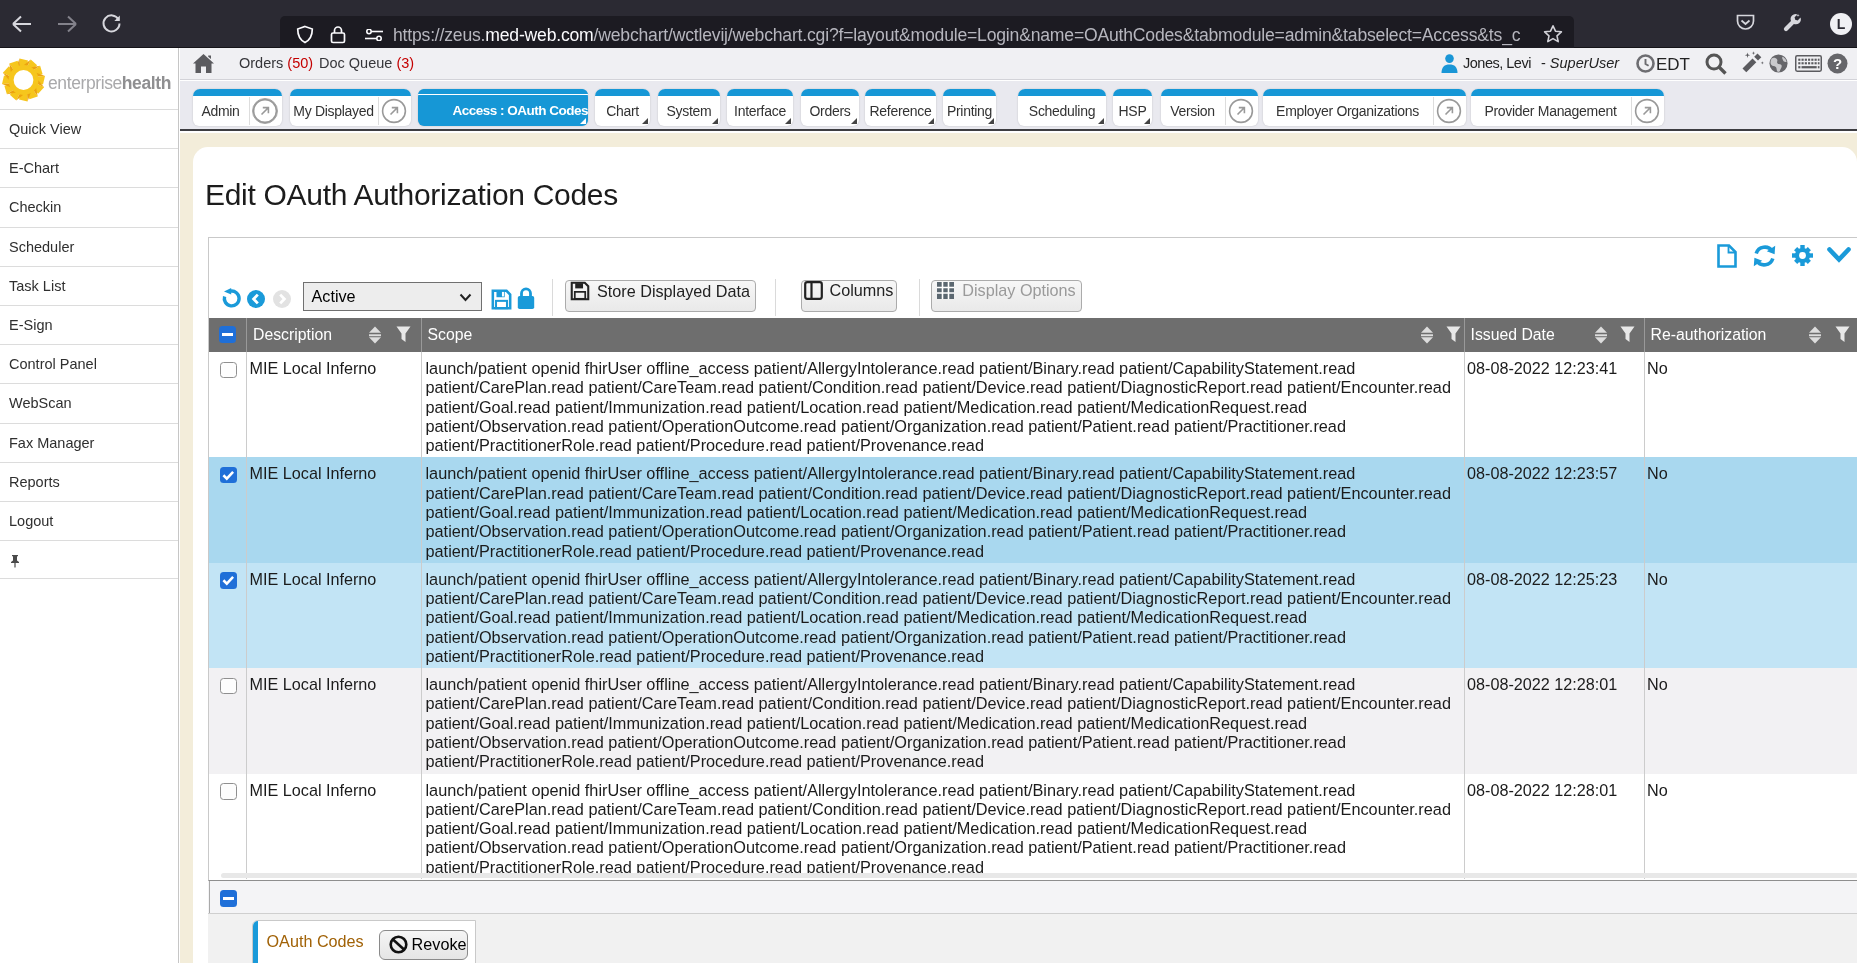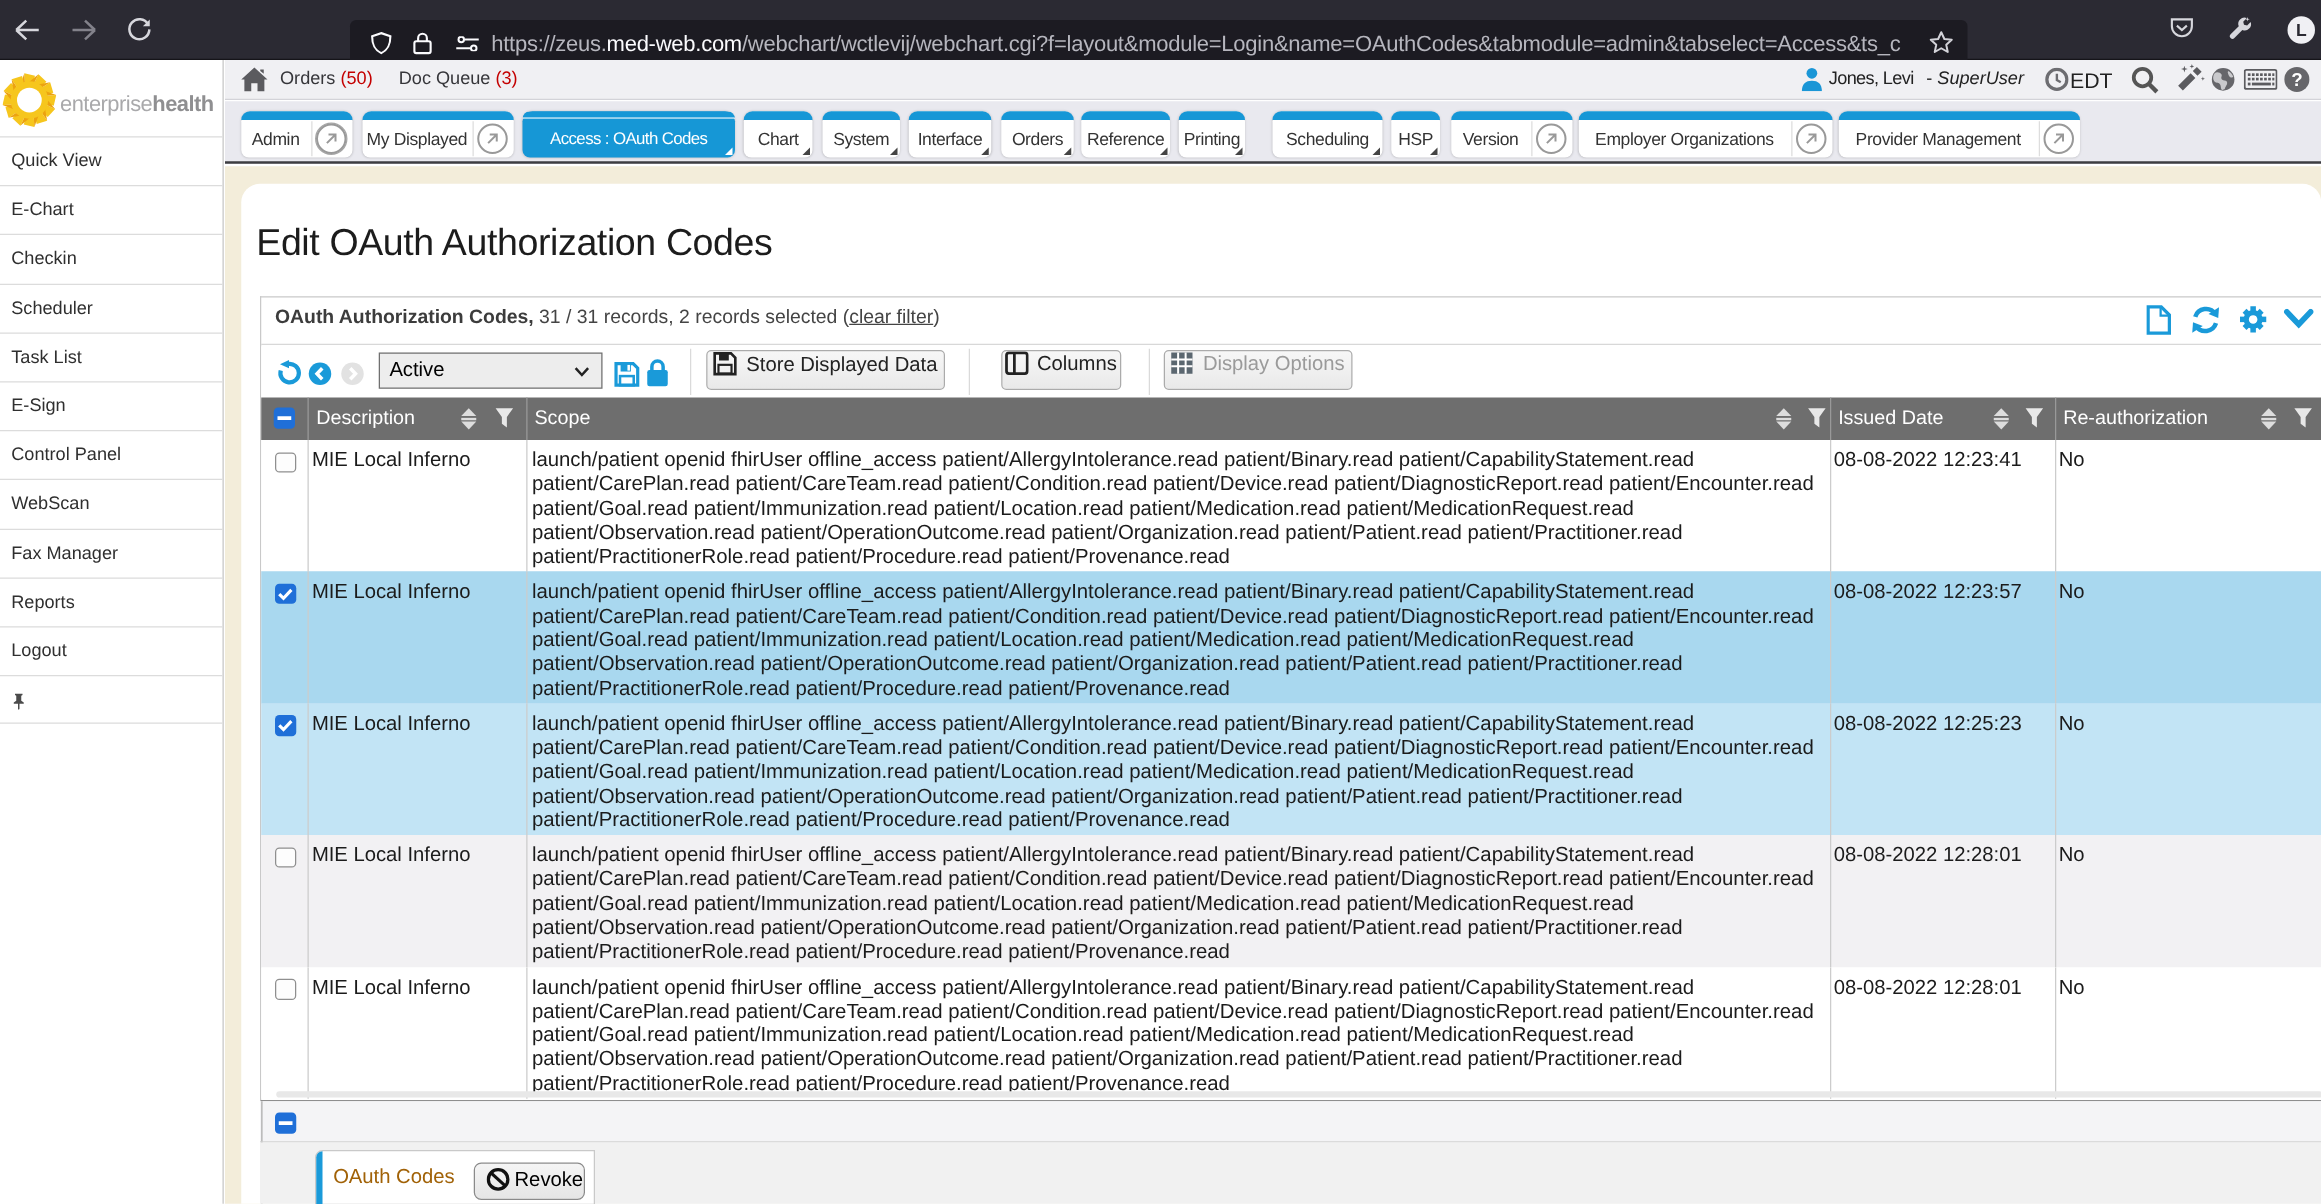--- a/index.html
+++ b/index.html
@@ -18,21 +18,21 @@
 #navbar{position:absolute;left:180px;top:48px;width:1677px;height:32px;background:#f0f0f3;border-bottom:1px solid #d3d3d8}
 #navbar .t{position:absolute;top:7px;font-size:14.5px;color:#36363a}
 .red{color:#c40000}
 
 #tabbar{position:absolute;left:180px;top:81px;width:1677px;height:50px;background:#e9e9ef;border-bottom:2px solid #3d3d41}
 .tab{position:absolute;top:8px;height:37px;background:#fff;border-radius:8px 8px 6px 6px;box-shadow:0 0 2px rgba(0,0,0,.18)}
 .tab .top{position:absolute;left:0;top:0;right:0;height:7px;background:#1697d6;border-radius:8px 8px 0 0}
 .tab .lbl{position:absolute;left:0;top:7px;height:30px;line-height:30px;width:100%;text-align:center;font-size:14px;letter-spacing:-0.3px;color:#333}
 .tab .dd{position:absolute;right:2px;bottom:2px;width:0;height:0;border-left:6px solid transparent;border-bottom:6px solid #444}
 .tabsel{background:#1697d6}
-.tabsel .lbl{color:#fff;font-weight:normal;font-size:13.5px;letter-spacing:-0.5px;text-align:center;}
+.tabsel .lbl{color:#fff;font-weight:bold;font-size:13.5px;letter-spacing:-0.5px;text-align:right;}
 .tabsel .dd{border-bottom-color:#fff}
 .tabsel .top{border-bottom:1.5px solid #fff;height:6px}
 .extc{position:absolute;top:9px;width:26px;height:26px;border:1.5px solid #8a8a8a;border-radius:50%;opacity:.75}
 .extsep{position:absolute;top:8px;width:1px;height:28px;background:#ddd}
 
 #beige{position:absolute;left:180px;top:133px;width:1677px;height:830px;background:#f3edda}
 #panel{position:absolute;left:193px;top:147px;width:1664px;height:816px;background:#fff;border-radius:15px 15px 0 0}
 h1{position:absolute;left:12px;top:31px;font-size:30px;font-weight:400;color:#1c1c1c;letter-spacing:-0.3px}
 #box{position:absolute;left:15px;top:90px;right:-2px;height:644px;border:1px solid #c9c9c9;border-bottom:1px solid #8e8e8e;background:#fff}
 #boxhead{position:absolute;left:0;top:0;right:0;height:38px;border-bottom:1px solid #d8d8d8;font-size:15.5px;color:#444;line-height:31px}
@@ -134,21 +134,21 @@
     <div class="mitem" style="top:492.2px;height:39px;border-bottom:1px solid #dcdcdc">
       <svg width="12" height="14" viewBox="0 0 12 14" style="margin-top:13px">
           <path d="M3 1 H9 V2 L8 2.5 V6.5 L10 8 V9 H2 V8 L4 6.5 V2.5 L3 2 Z M5.4 9 H6.6 V13 L6 14 L5.4 13 Z" fill="#4b4b4b"></path>
         </svg>
     </div>
   </div>
   <div id="navbar">
     <svg class="abs" style="left:12px;top:5px" width="23" height="21" viewBox="0 0 23 21">
         <path d="M11.5 1 L22 10.5 L19.5 10.5 L19.5 20 L14 20 L14 13.5 L9 13.5 L9 20 L3.5 20 L3.5 10.5 L1 10.5 Z M16.2 2.5 H19 V6 L16.2 3.8 Z" fill="#5b5b5f"></path>
       </svg>
-    <div class="t" style="left:44px">Orders <span class="red">(50)</span></div>
+    <div class="t" style="left:59px">Orders <span class="red">(50)</span></div>
     <div class="t" style="left:139px">Doc Queue <span class="red">(3)</span></div>
     <svg class="abs" style="left:1261px;top:6px" width="17" height="19" viewBox="0 0 17 19">
         <circle cx="8.5" cy="4.6" r="4.3" fill="#1a96d6"></circle>
         <path d="M0.5 19 C0.5 13 3.5 10.5 8.5 10.5 C13.5 10.5 16.5 13 16.5 19 Z" fill="#1a96d6"></path>
       </svg>
     <div class="t" style="left:1283px;color:#222;letter-spacing:-0.5px">Jones, Levi</div>
     <div class="t" style="left:1361px;color:#222">- <i>SuperUser</i></div>
     <svg class="abs" style="left:1456px;top:6px" width="19" height="19" viewBox="0 0 19 19">
         <circle cx="9.5" cy="9.5" r="8" fill="none" stroke="#6d6d71" stroke-width="2.6"></circle>
         <path d="M9.5 5 V10 L12.6 11.8" stroke="#6d6d71" stroke-width="1.9" fill="none"></path>
@@ -287,21 +287,20 @@
         <svg class="abs" style="right:4px;top:9px" width="26" height="26" viewBox="0 0 26 26">
           <circle cx="13" cy="13" r="11.4" fill="none" stroke="#999" stroke-width="1.6"></circle>
           <path d="M9.5 16.5 L16 10 M10.8 9.6 H16.4 V15.2" fill="none" stroke="#999" stroke-width="1.6"></path>
         </svg>
       </div>
   </div>
   <div id="beige"></div>
   <div id="panel">
     <h1>Edit OAuth Authorization Codes</h1>
     <div id="box">
-      <div id="boxhead"><span style="margin-left:11px;font-weight:bold;color:#3c3c3c">OAuth Authorization Codes,</span> 31 / 31 records, 2 records selected (<span style="text-decoration:underline">clear filter</span>)</div>
       <div id="toolbar">
         <svg class="abs" style="left:10.5px;top:11px" width="21" height="21" viewBox="0 0 21 21">
             <path d="M4.6 8.4 A7.4 7.4 0 1 0 10.4 3.2" fill="none" stroke="#1a9ad9" stroke-width="3.4"></path>
             <path d="M11.2 0 L11.2 6.6 L4 3.4 Z" fill="#1a9ad9"></path>
           </svg>
         <div class="abs" style="left:38.4px;top:12.5px;width:18px;height:18px;border-radius:50%;background:#1a9ad9"></div>
         <svg class="abs" style="left:38.4px;top:12.5px" width="18" height="18" viewBox="0 0 18 18">
             <path d="M10.8 4.6 L6.6 9 L10.8 13.4" fill="none" stroke="#fff" stroke-width="2.8"></path>
           </svg>
         <div class="abs" style="left:64.1px;top:12.5px;width:18px;height:18px;border-radius:50%;background:#e2e2e2"></div>

